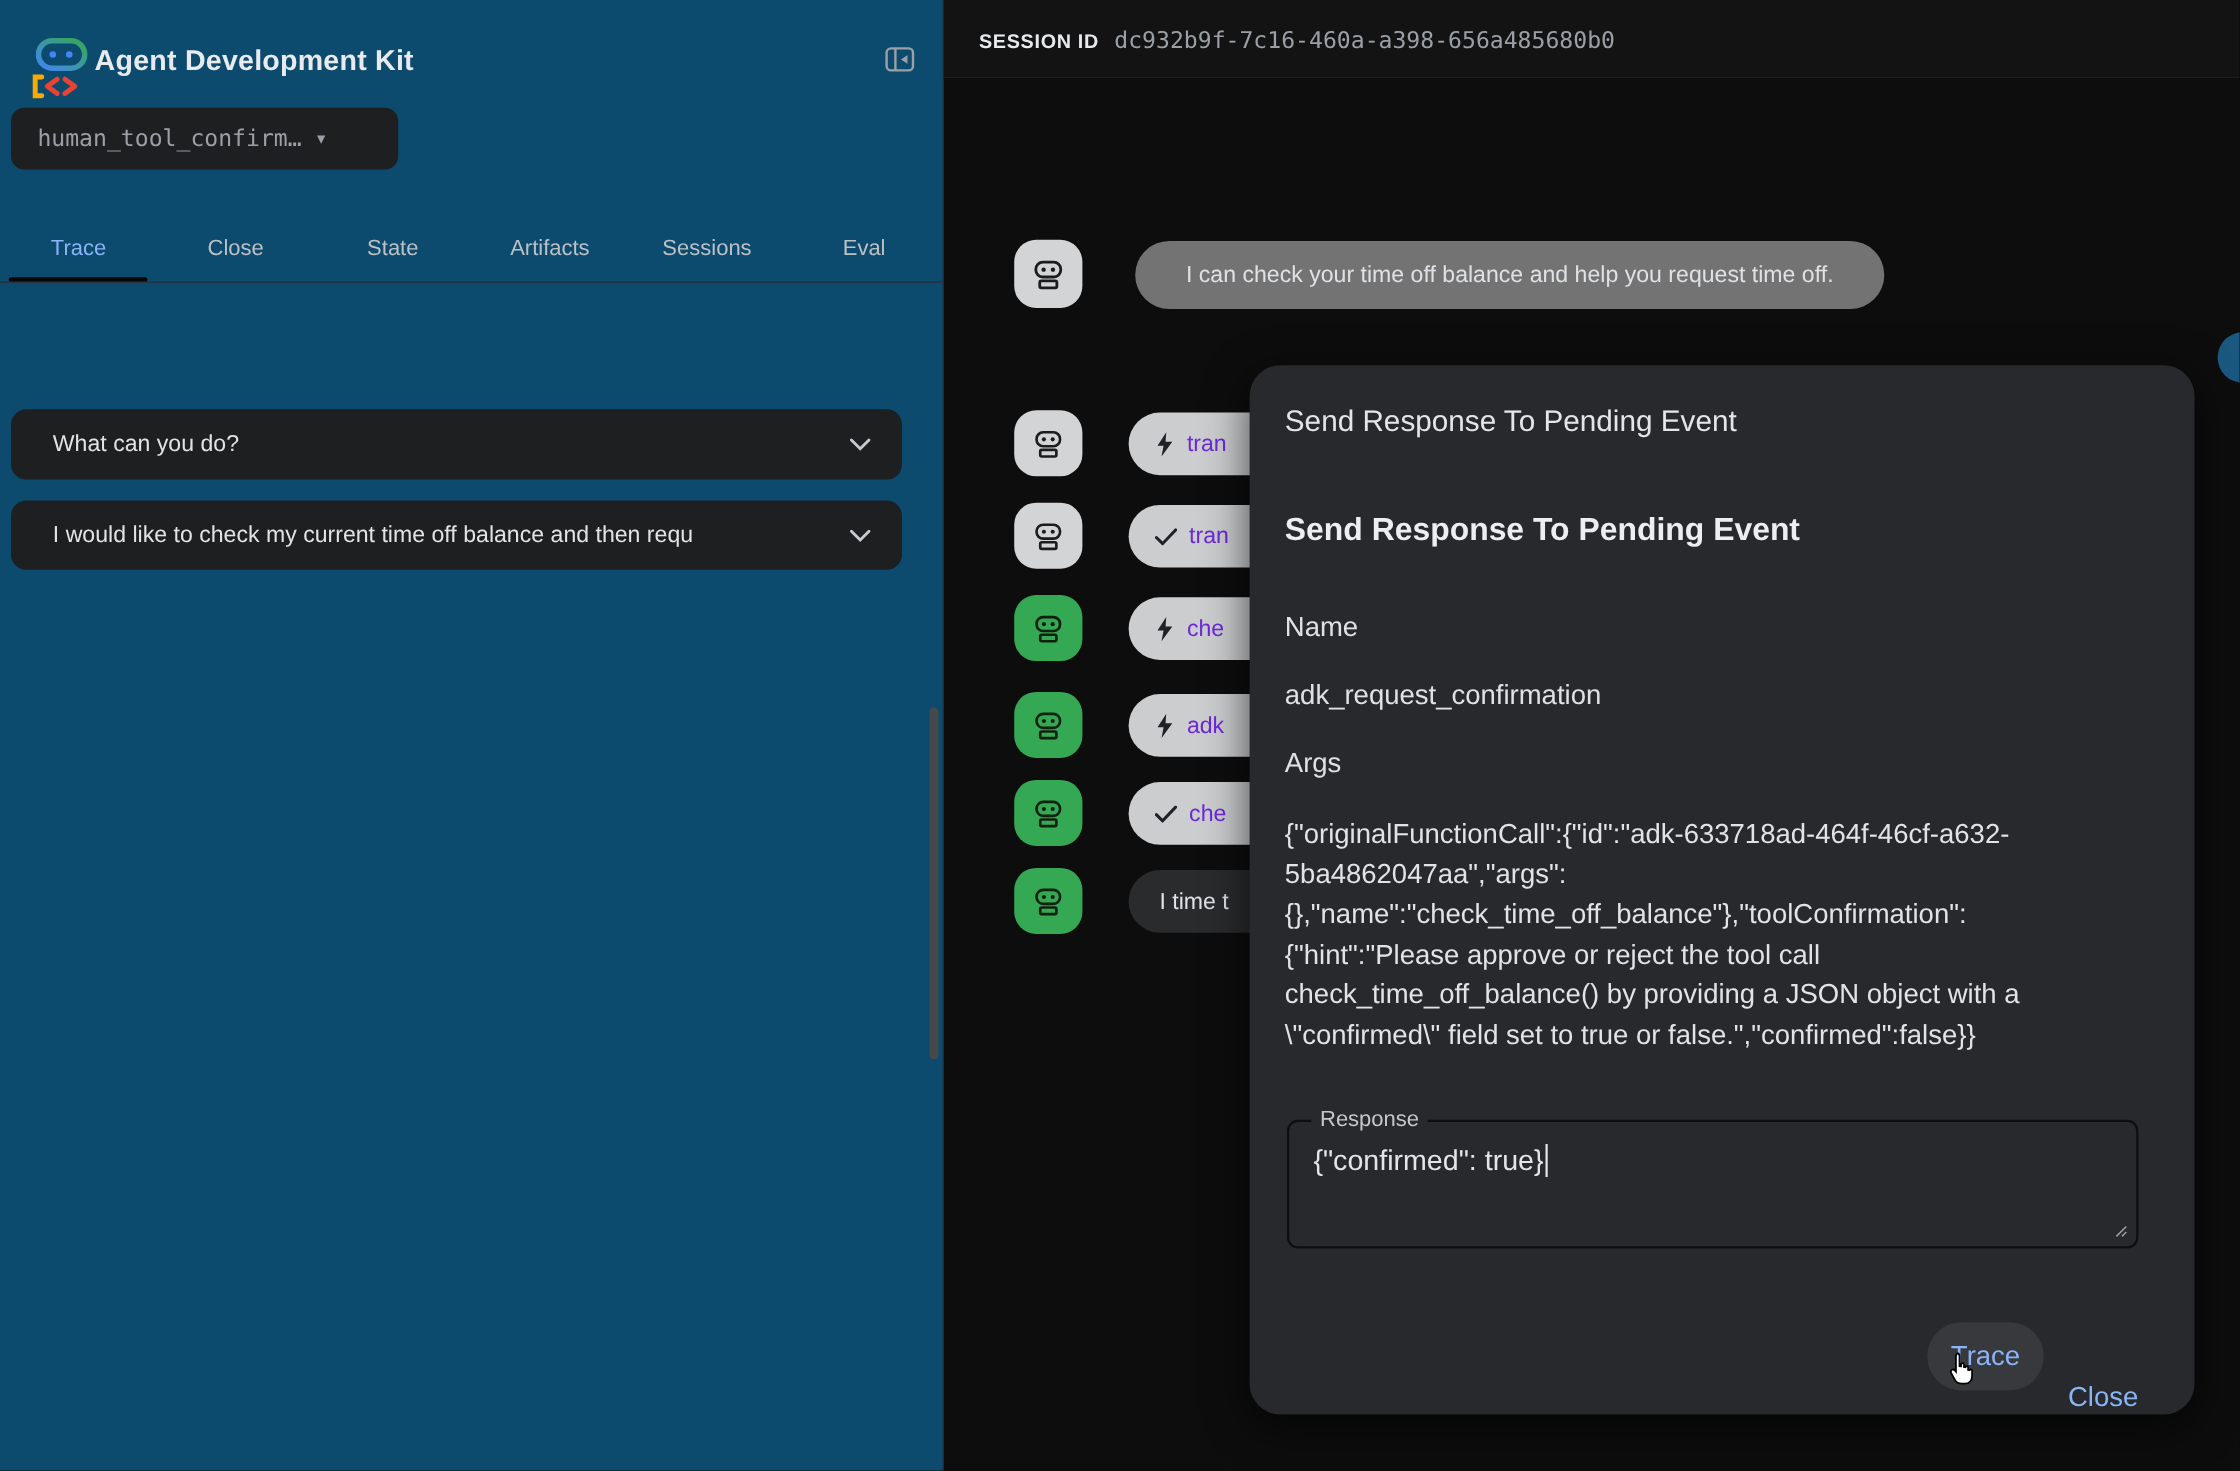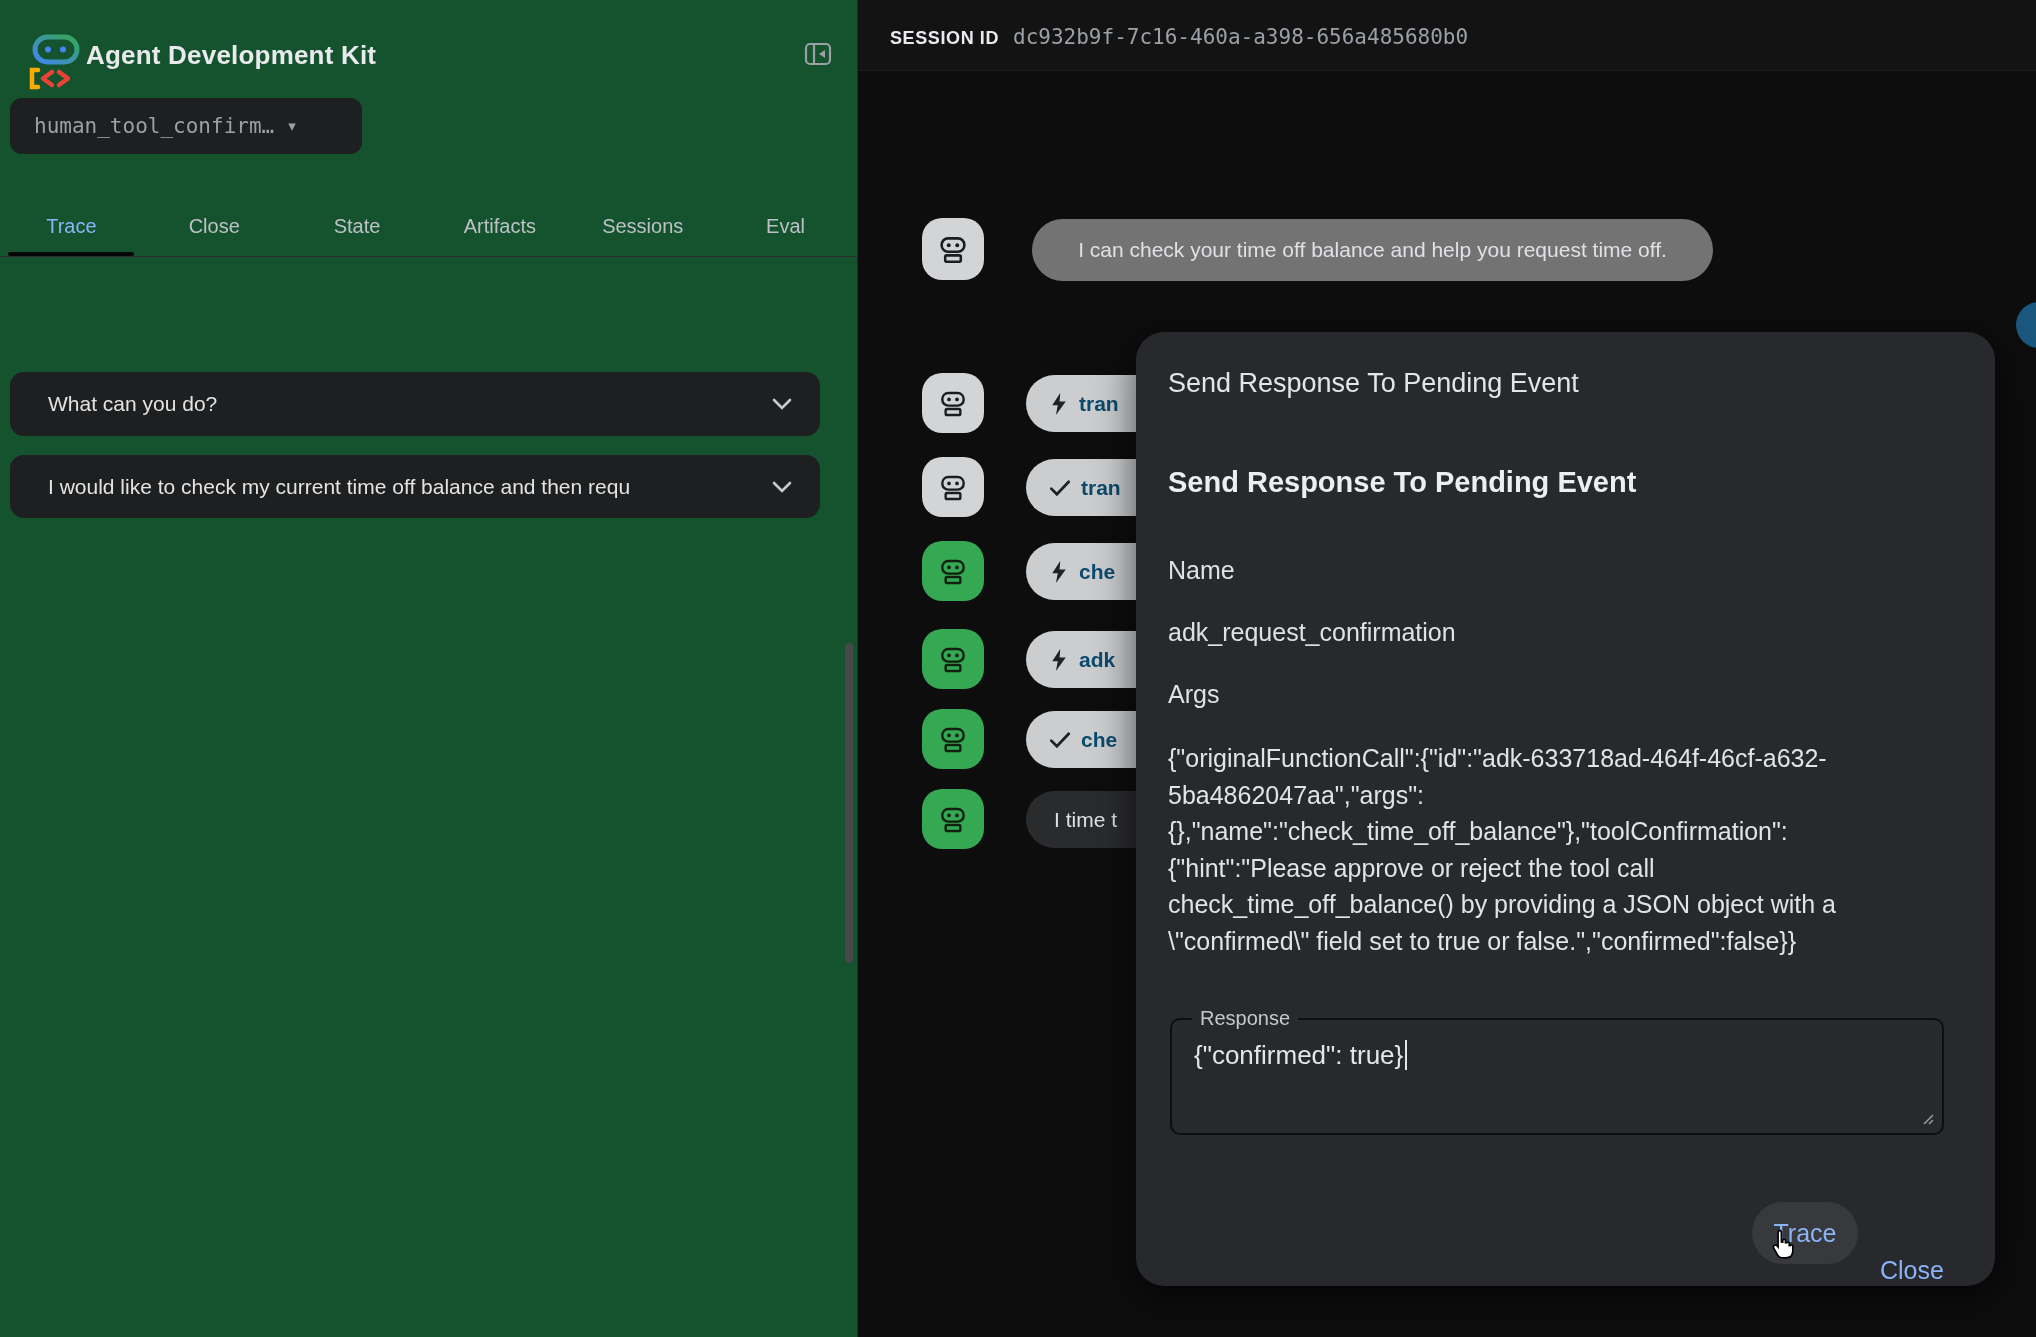--- a/index.html
+++ b/index.html
@@ -5,21 +5,21 @@
   html,body{margin:0;padding:0;}
   body{
     width:2036px;height:1337px;position:relative;overflow:hidden;
     background:#0d0d0e;
     font-family:"Liberation Sans", sans-serif;
     -webkit-font-smoothing:antialiased;
   }
   .abs{position:absolute;}
 
   
-  #left-panel{left:0;top:0;width:857px;height:1337px;background:#14532d;border-right:1px solid #27282b;}
+  #left-panel{left:0;top:0;width:857px;height:1337px;background:#0c4a6e;border-right:1px solid #27282b;}
   #app-title{left:86px;top:40px;font-size:26px;font-weight:bold;color:#e8eaed;letter-spacing:.2px;}
   #collapse-btn{left:800px;top:36px;width:36px;height:36px;border-radius:8px;display:flex;align-items:center;justify-content:center;cursor:pointer;}
   #agent-select{left:10px;top:98px;width:352px;height:56px;background:#1e1f20;border-radius:12px;display:flex;align-items:center;cursor:pointer;}
   #agent-select .val{margin-left:24px;font-family:"DejaVu Sans Mono", monospace;font-size:21px;color:#9aa0a6;}
   #agent-select .caret{margin-left:14px;color:#9aa0a6;font-size:15px;}
   #tabs{left:0;top:196px;width:857px;height:60px;display:flex;border-bottom:1px solid #2b2c2f;}
   .tab{flex:1;display:flex;align-items:center;justify-content:center;font-size:20px;color:#bdc1c6;cursor:pointer;position:relative;}
   .tab.active{color:#8ab4f8;}
   #ink-bar{left:8px;top:252px;width:126px;height:4px;background:#060607;border-radius:2px;}
   #invocations-heading{left:50px;top:326px;font-size:20px;font-weight:bold;color:#9aa0a6;letter-spacing:.3px;margin-top:46px;}
@@ -35,21 +35,21 @@
   #session-label{left:890px;top:28px;font-size:18px;font-weight:bold;color:#e8eaed;letter-spacing:.6px;}
   #session-value{left:1013px;top:25px;font-family:"DejaVu Sans Mono", monospace;font-size:21px;color:#9aa0a6;}
 
   
   .avatar{width:62px;border-radius:20px;display:flex;align-items:center;justify-content:center;}
   .avatar.gray{background:#d3d4d6;}
   .avatar.green{background:#34a853;}
   #chat-bubble-1{left:1032px;top:219px;width:681px;height:62px;background:#737373;border-radius:31px;display:flex;align-items:center;justify-content:center;}
   #chat-bubble-1 .txt{font-size:21px;color:#dfe1e5;padding:0 26px;white-space:nowrap;}
   .event-chip{left:1026px;width:138px;height:57px;background:#cbcdcf;border-radius:29px;display:flex;align-items:center;padding-left:24px;box-sizing:border-box;cursor:pointer;z-index:2;}
-  .event-chip .lbl{font-size:21px;color:#0c4a6e;font-weight:700;margin-left:11px;white-space:nowrap;}
+  .event-chip .lbl{font-size:21px;color:#6d28d9;font-weight:400;margin-left:11px;white-space:nowrap;}
   .event-chip.dark{background:#2a2b2d;padding-left:28px;}
   .event-chip.dark .lbl{color:#dfe1e5;margin-left:0;font-weight:400;}
 
   
   #dialog{left:1136px;top:332px;width:859px;height:954px;background:#28292c;border-radius:28px;box-shadow:0 10px 40px rgba(0,0,0,.65);z-index:10;}
   #dialog .t1{left:32px;top:36px;font-size:27px;color:#e3e5e8;}
   #dialog .t2{left:32px;top:134px;font-size:29px;font-weight:bold;color:#eceef0;}
   .dlg-label{left:32px;font-size:25px;color:#dfe2e5;}
   .dlg-value{left:32px;font-size:25px;color:#dfe2e5;}
   #args-text{left:32px;top:408px;width:780px;font-size:25px;line-height:36.5px;color:#e1e3e6;white-space:pre-line;}

